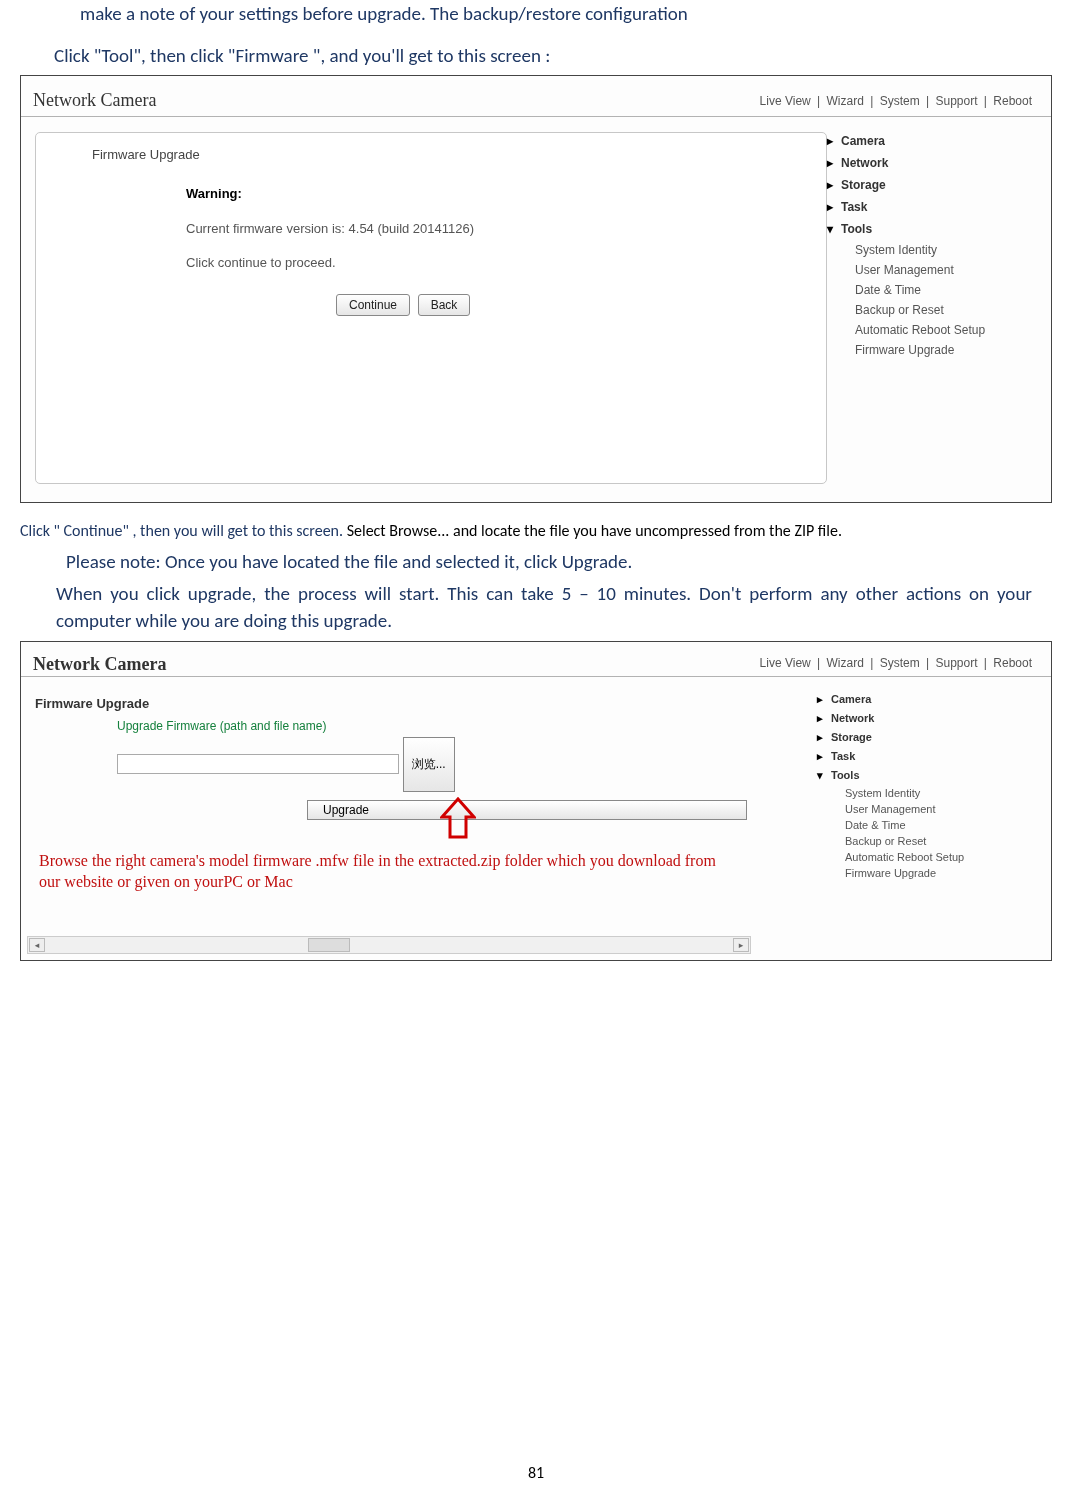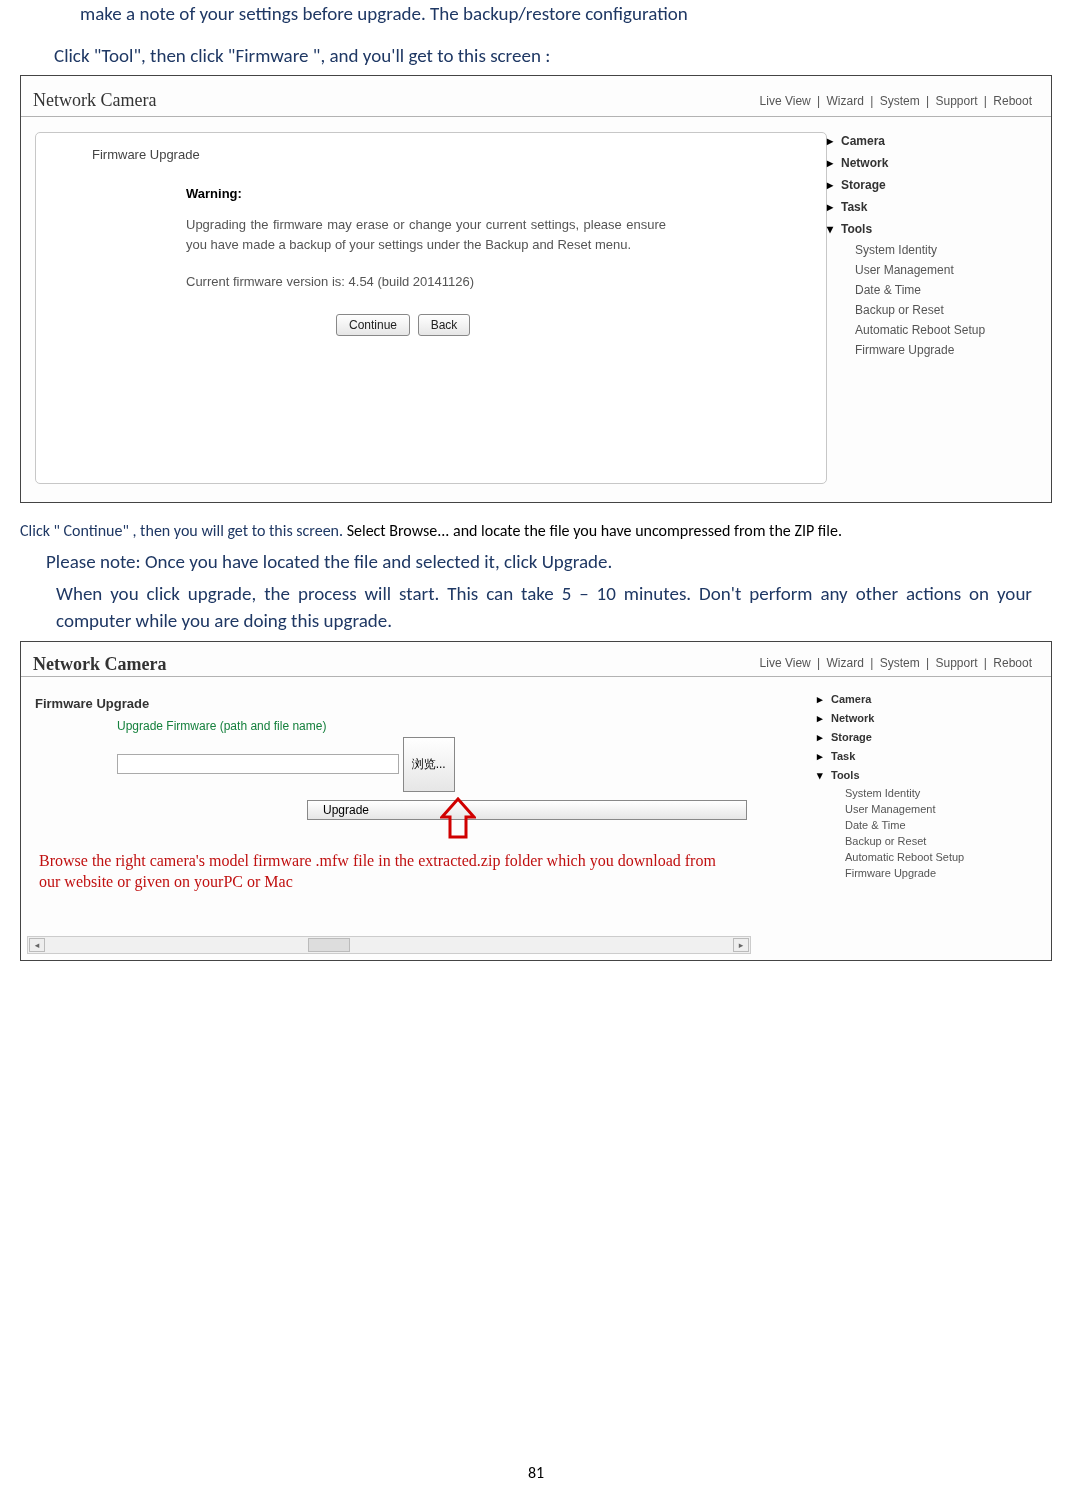--- a/index.html
+++ b/index.html
@@ -279,22 +279,22 @@
       <span>Wizard</span> |
       <span>System</span> |
       <span>Support</span> |
       <span>Reboot</span>
     </div>
     <div class="shot-hr"></div>
 
     <div class="main-panel1">
       <div class="fu-title">Firmware Upgrade</div>
       <div class="warning-lbl">Warning:</div>
-      <div class="body-text">Upgrading the firmware may erase or change your current settings, please ensure you have made a backup of your settings under the Backup and Reset menu.</div>
       <div class="body-text" style="margin-top:18px;">Current firmware version is: 4.54 (build 20141126)</div>
+      <div class="body-text" style="margin-top:14px;">Click continue to proceed.</div>
       <div class="btn-row">
         <span class="ui-btn">Continue</span>
         <span class="ui-btn">Back</span>
       </div>
     </div>
 
     <div class="sidebar">
       <div class="sb-item"><span class="tri">▸</span><span>Camera</span></div>
       <div class="sb-item"><span class="tri">▸</span><span>Network</span></div>
       <div class="sb-item"><span class="tri">▸</span><span>Storage</span></div>
@@ -306,21 +306,21 @@
       <div class="sb-sub">Backup or Reset</div>
       <div class="sb-sub">Automatic Reboot Setup</div>
       <div class="sb-sub">Firmware Upgrade</div>
     </div>
   </div>
 
   <p class="caption">
     <span style="color:#1f3864;">Click " Continue" , then you will get to this screen.</span><span class="black"> Select Browse... and locate the file you have uncompressed from the ZIP file.</span>
   </p>
 
-  <p class="para" style="margin-left:26px;margin-top:6px;">Please note: Once you have located the file and selected it, click Upgrade.</p>
+  <p class="para" style="margin-left:46px;margin-top:6px;">Please note: Once you have located the file and selected it, click Upgrade.</p>
   <p class="para" style="margin-left:36px;margin-right:20px;">When you click upgrade, the process will start. This can take 5 – 10 minutes. Don't perform any other actions on your computer while you are doing this upgrade.</p>
 
   <div class="shot-frame shot2">
     <div class="nc-title" style="top:12px;font-weight:bold;">Network Camera</div>
     <div class="topnav" style="top:14px;">
       <span>Live View</span> |
       <span>Wizard</span> |
       <span>System</span> |
       <span>Support</span> |
       <span>Reboot</span>

